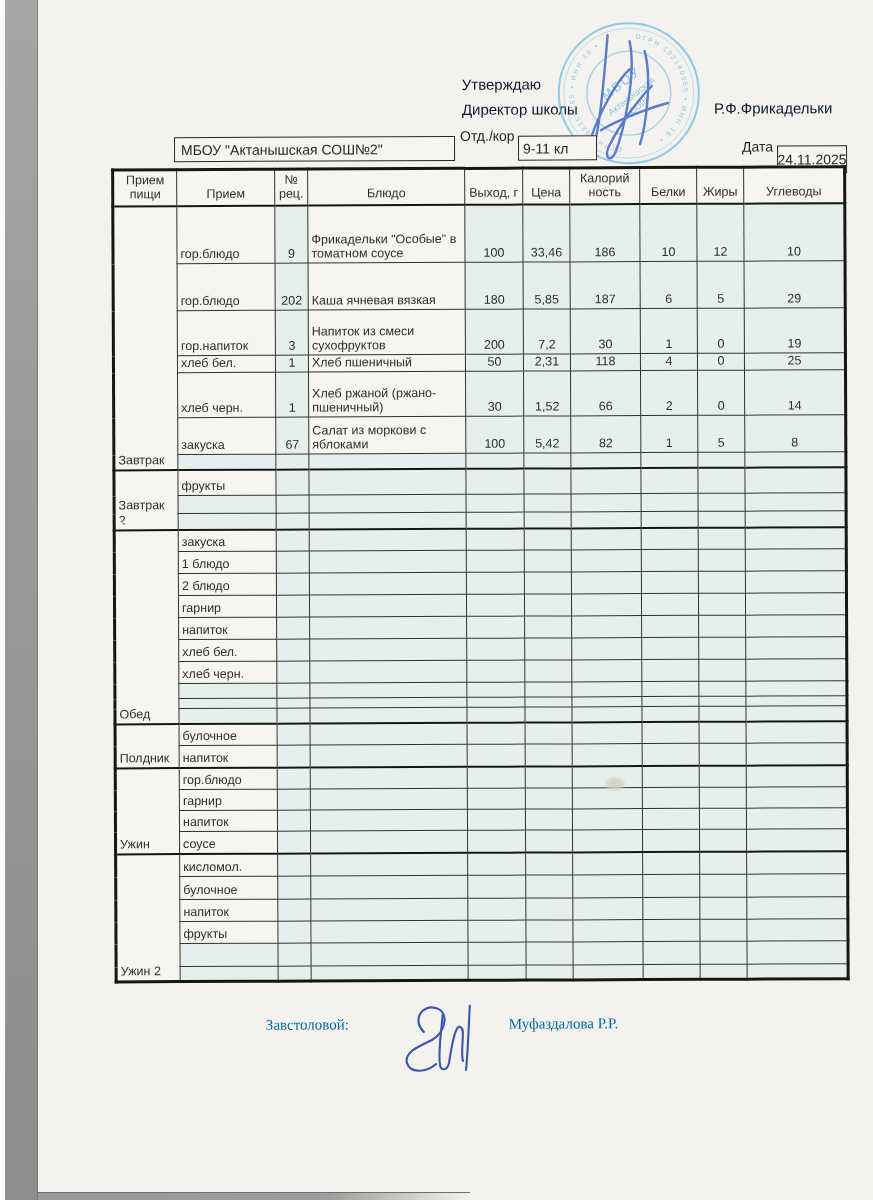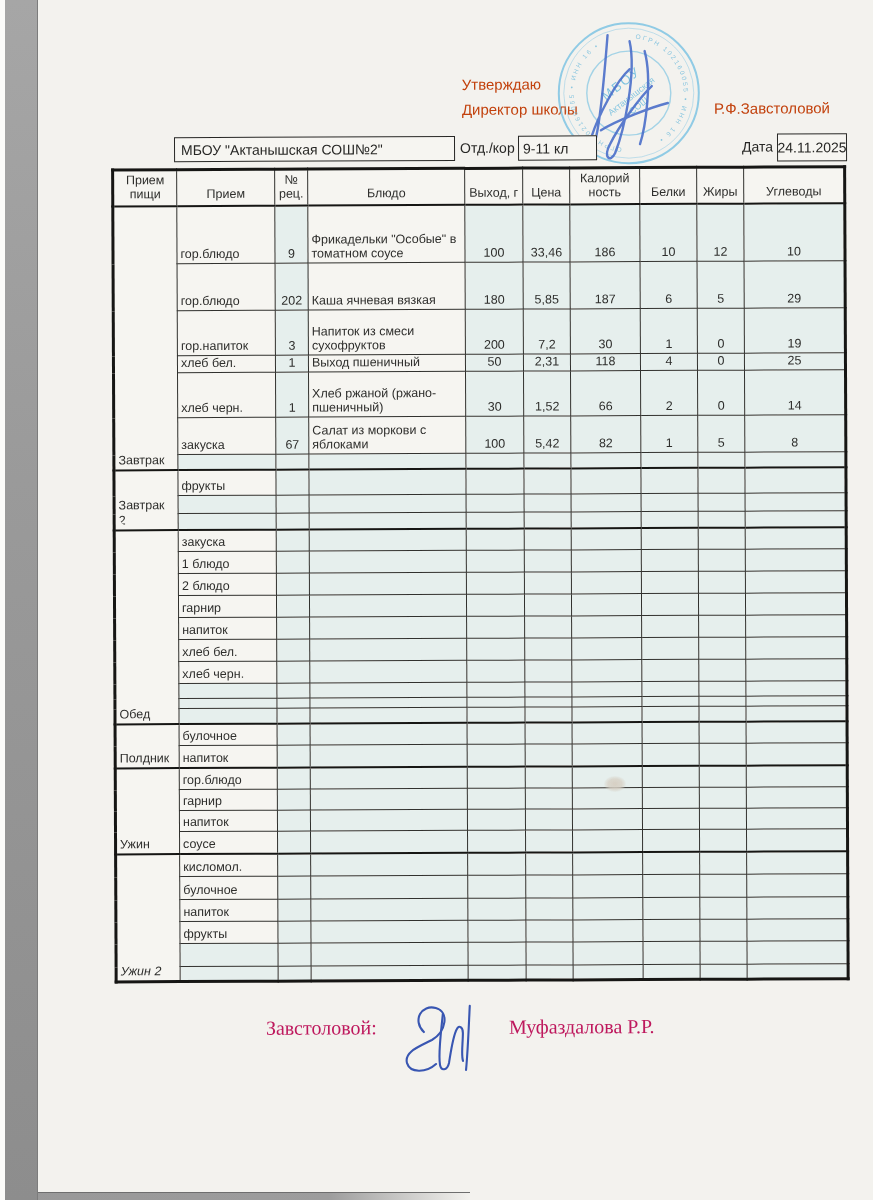--- a/index.html
+++ b/index.html
@@ -11,48 +11,48 @@
     border-right:1px solid #7c7c7c;z-index:5;}
   .edge-sliver{position:absolute;left:0;top:0;width:5px;height:1200px;background:#fbfbf9;z-index:5;}
   .bottom-wedge{position:absolute;left:0;top:1192px;width:470px;height:8px;
     background:linear-gradient(90deg,#989898 0%,#9d9d9d 70%,rgba(157,157,157,0) 100%);
     border-top:1px solid #6e6e6e;z-index:4;}
   .smudge{position:absolute;left:604px;top:776px;width:22px;height:16px;border-radius:50%;
     background:radial-gradient(ellipse at center,#d6cfc3 0%,rgba(214,207,195,.75) 45%,rgba(214,207,195,0) 75%);
     filter:blur(.5px);z-index:3;}
   .sheet{position:absolute;left:0;top:0;width:873px;height:1200px;transform:rotate(-.25deg);transform-origin:50% 50%;}
   .abs{position:absolute;}
-  .toptext{font-size:15px;color:#c2410c;}
+  .toptext{font-size:15px;color:#0f172a;}
   .fieldbox{border:1.6px solid #272725;font-size:14px;color:#272725;display:flex;align-items:center;background:#f6f5f1;box-sizing:border-box;}
   .fieldlabel{font-size:14px;color:#272725;}
   
   table.menu{border-collapse:collapse;table-layout:fixed;width:732px;border:3px solid #161614;background:#f6f5f1;}
   table.menu th,table.menu td{border:1.5px solid #31312e;overflow:hidden;box-sizing:border-box;
     font-size:12.5px;line-height:1.14;color:#2e2e2c;padding:0 3px 2px 3px;vertical-align:bottom;}
   table.menu thead th{font-weight:normal;white-space:pre-line;text-align:center;background:#f6f5f1;
     border-bottom:2.3px solid #161614;padding:2px 1px 3px 1px;}
   tr.sec-top td{border-top:2.3px solid #161614;}
   td.white{background:#f6f5f1;} td.tint{background:#e6efed;}
   td.left{text-align:left;} td.center{text-align:center;}
   td.meal{vertical-align:top;text-align:left;padding-left:2px;background:#f6f5f1;}
   .faded{color:#8b8e86;}
   
   .stamp{opacity:.92;}
-  .footerline{font-family:"Liberation Serif",serif;font-size:20px;color:#be185d;}
+  .footerline{font-family:"Liberation Serif",serif;font-size:15px;color:#0369a1;}
 </style>
 </head>
 <body>
 
 <div class="scan">
 
   <div class="sheet">
 
     <div class="abs toptext" style="left:464px;top:76px;">Утверждаю</div>
     <div class="abs toptext" style="left:464px;top:101px;">Директор школы</div>
-    <div class="abs toptext" style="left:716px;top:101px;">Р.Ф.Завстоловой</div>
+    <div class="abs toptext" style="left:716px;top:101px;">Р.Ф.Фрикадельки</div>
 
     <svg class="abs stamp" style="left:546px;top:14px;" width="170" height="160" viewBox="0 0 170 160">
       <defs>
         <path id="ringPath" d="M 85,25 A 55,55 0 1,1 84.9,25" fill="none"></path>
       </defs>
       <circle cx="85" cy="80" r="70" fill="none" stroke="#63b9e0" stroke-width="2" opacity=".75"></circle>
       <circle cx="85" cy="80" r="65" fill="none" stroke="#63b9e0" stroke-width=".8" opacity=".5"></circle>
       <circle cx="85" cy="80" r="42" fill="none" stroke="#63b9e0" stroke-width="1.4" opacity=".6"></circle>
       <text font-size="6.5" fill="#57b1d9" opacity=".75" letter-spacing="2">
         <textPath href="#ringPath" startOffset="2%">ОГРН 102160055 • ИНН 16 •</textPath>
@@ -69,26 +69,26 @@
         <path d="M64,22 C61,58 57,108 51,128 C48,137 44,133 48,122 C54,104 72,68 86,56"></path>
         <path d="M86,28 C93,60 80,118 71,140 C66,150 59,144 66,131 C75,113 96,84 108,73"></path>
         <path d="M101,38 C109,68 101,116 96,131"></path>
         <path d="M57,117 C73,107 108,94 124,90"></path>
       </g>
     </svg>
 
     <div class="abs fieldbox" style="left:176px;top:136px;width:281px;height:25px;padding-left:6px;">
       <span>МБОУ "Актанышская СОШ№2"</span>
     </div>
-    <div class="abs fieldlabel" style="left:462px;top:140px;">Отд./кор</div>
+    <div class="abs fieldlabel" style="left:462px;top:128px;">Отд./кор</div>
     <div class="abs fieldbox" style="left:520px;top:136px;width:79px;height:25px;padding-left:4px;">
       <span>9-11 кл</span>
     </div>
     <div class="abs fieldlabel" style="left:744px;top:140px;">Дата</div>
-    <div class="abs fieldbox" style="left:779px;top:135px;width:70px;height:28px;justify-content:center;">
+    <div class="abs fieldbox" style="left:779px;top:147px;width:70px;height:28px;justify-content:center;">
       <span>24.11.2025</span>
     </div>
 
     <table class="menu abs" style="left:113px;top:167px;">
       <colgroup>
         <col style="width:64px">
           <col style="width:98px">
           <col style="width:33px">
           <col style="width:157px">
         <col style="width:58px">
@@ -146,21 +146,21 @@
             <td class="tint center">200</td>
             <td class="tint center">7,2</td>
             <td class="tint center">30</td>
             <td class="tint center">1</td>
             <td class="tint center">0</td>
             <td class="tint center">19</td>
           </tr>
           <tr style="height: 17px;">
             <td class="white left">хлеб бел.</td>
             <td class="tint center">1</td>
-            <td class="white left">Выход пшеничный</td>
+            <td class="white left">Хлеб пшеничный</td>
             <td class="tint center">50</td>
             <td class="tint center">2,31</td>
             <td class="tint center">118</td>
             <td class="tint center">4</td>
             <td class="tint center">0</td>
             <td class="tint center">25</td>
           </tr>
           <tr style="height: 45px;">
             <td class="white left">хлеб черн.</td>
             <td class="tint center">1</td>
@@ -401,21 +401,21 @@
             <td class="tint center"></td>
             <td class="tint left"></td>
             <td class="tint center"></td>
             <td class="tint center"></td>
             <td class="tint center"></td>
             <td class="tint center"></td>
             <td class="tint center"></td>
             <td class="tint center"></td>
           </tr>
           <tr class="sec-top" style="height: 23px;">
-            <td rowspan="6" class="meal" style="padding-top: 6px; font-style: italic;">Ужин 2</td>
+            <td rowspan="6" class="meal" style="padding-top: 6px;">Ужин 2</td>
             <td class="white left">кисломол.</td>
             <td class="tint center"></td>
             <td class="tint left"></td>
             <td class="tint center"></td>
             <td class="tint center"></td>
             <td class="tint center"></td>
             <td class="tint center"></td>
             <td class="tint center"></td>
             <td class="tint center"></td>
           </tr>

